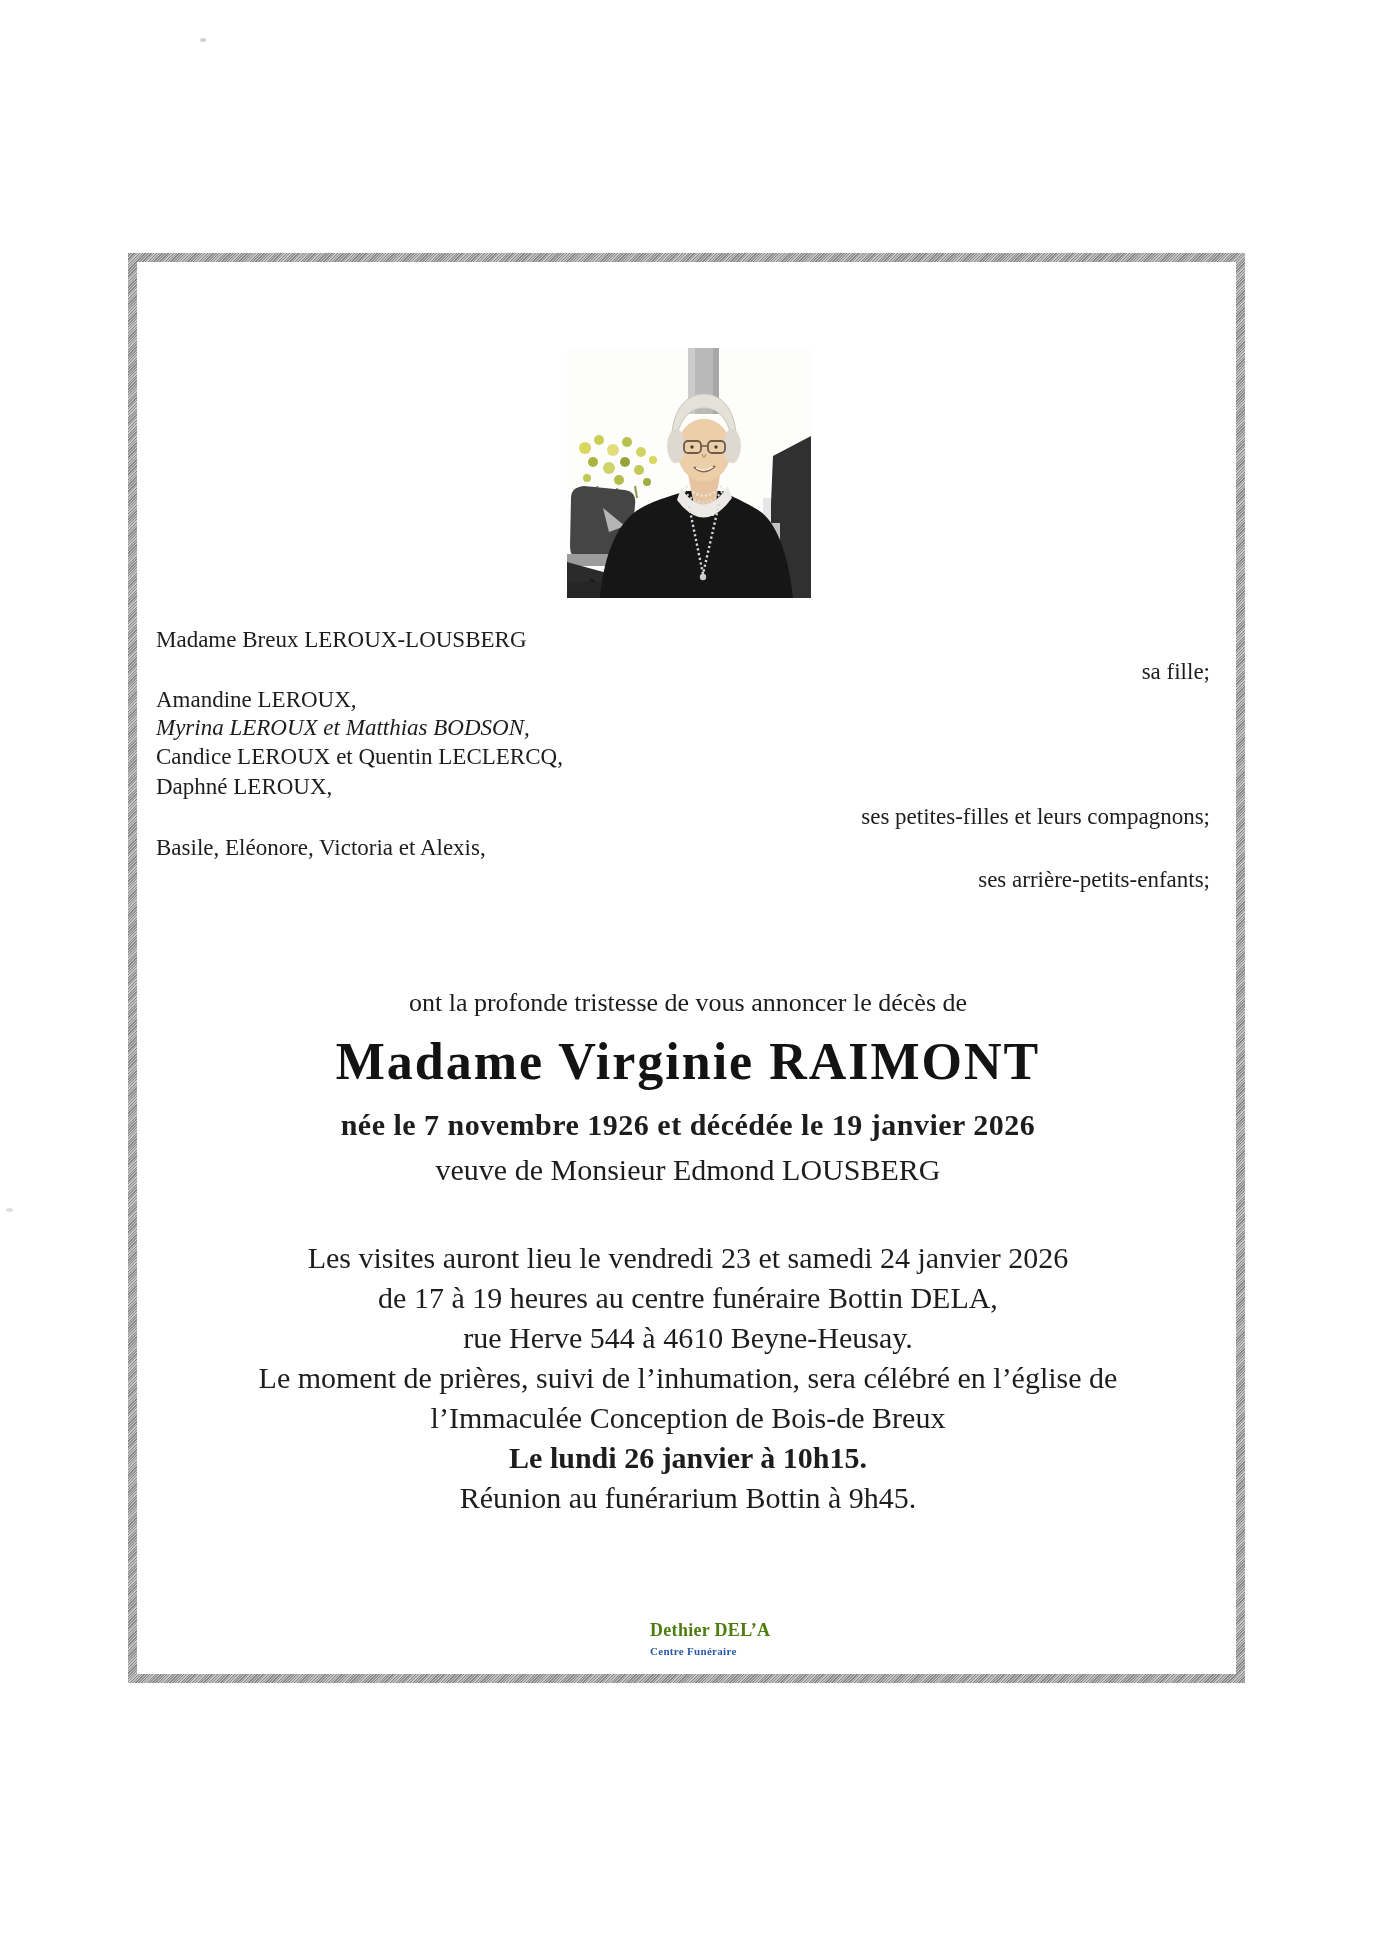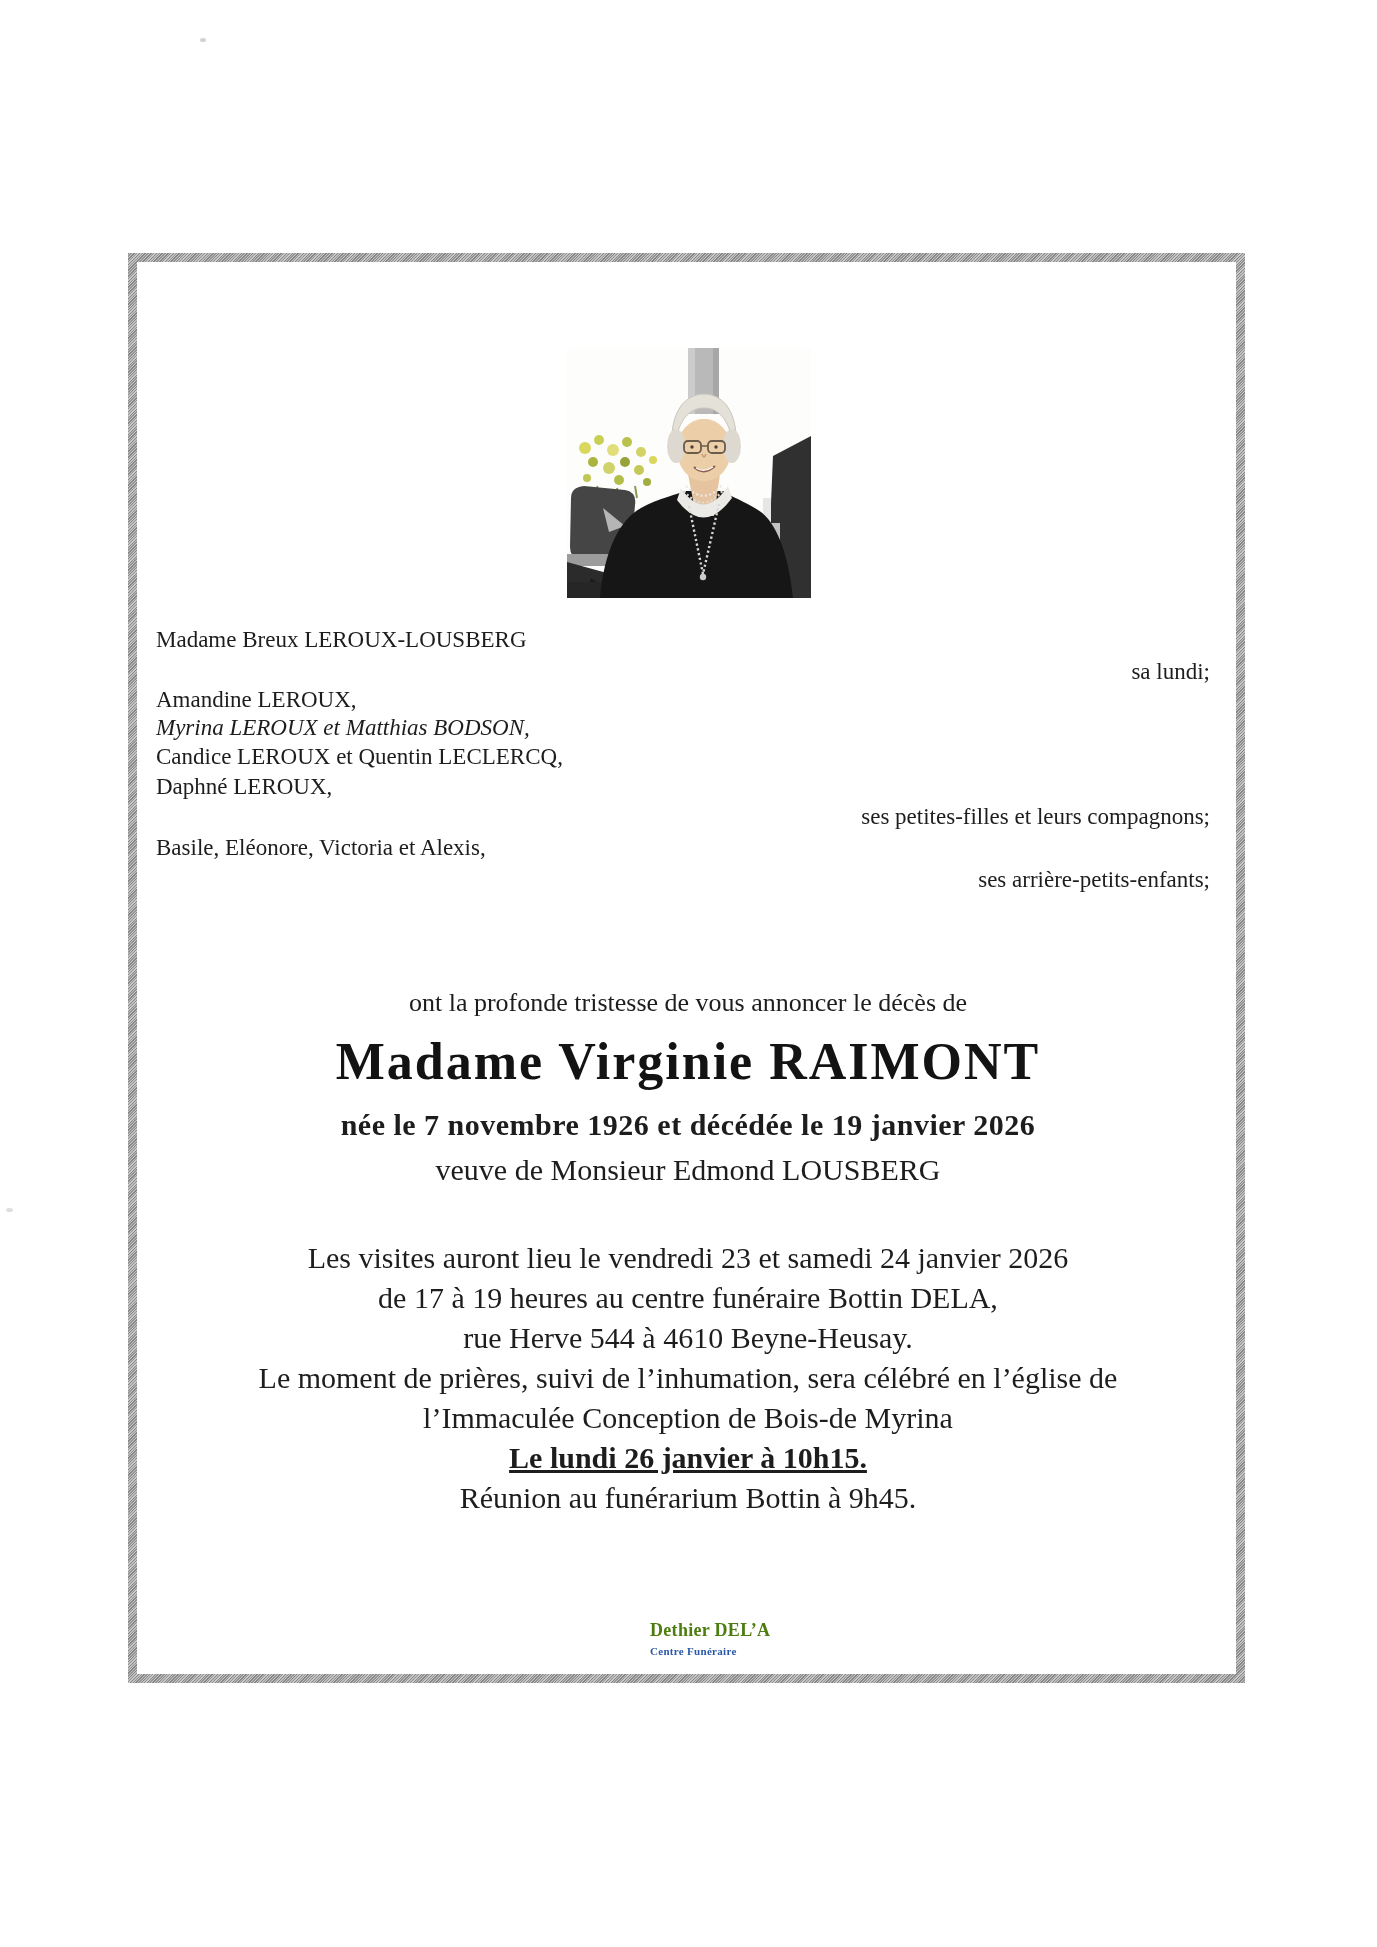--- a/index.html
+++ b/index.html
@@ -29,21 +29,21 @@
   .t{position:absolute;white-space:nowrap;}
   .fam{font-size:23px;line-height:28px;left:156px;width:1054px;}
   .fam.right{text-align:right;}
   .center{left:139px;width:1098px;text-align:center;}
   .intro{font-size:26px;}
   .title{font-size:52px;font-weight:bold;letter-spacing:2px;color:#131313;}
   .dates{font-size:30px;font-weight:bold;letter-spacing:0.5px;}
   .widow{font-size:30px;}
   .ceremony{position:absolute;left:139px;top:1238px;width:1098px;text-align:center;font-size:30px;}
   .ceremony .line{height:40px;line-height:40px;white-space:nowrap;}
-  .ceremony .line.bold{font-weight:bold;text-decoration:underline;}
+  .ceremony .line.bold{font-weight:bold;}
   
   .logo{position:absolute;left:650px;top:1620px;}
   .logo-name{font-size:18px;font-weight:bold;color:#4d7c0f;letter-spacing:0.3px;}
   .logo-sub{font-size:11px;font-weight:bold;color:#2a58a9;margin-top:4px;letter-spacing:0.3px;}
   
   .artifact{position:absolute;background:#d2d2d2;border-radius:50%;}
   .a1{left:200px;top:38px;width:6px;height:4px;}
   .a2{left:6px;top:1208px;width:7px;height:4px;background:#dedede;}
 </style>
 </head>
@@ -118,42 +118,42 @@
 
       <path d="M119,138 Q137,158 155,137" stroke="#e8e8e8" stroke-width="2.2" stroke-dasharray="2,2.4" fill="none"></path>
       <path d="M117,143 Q137,167 157,141" stroke="#dcdcdc" stroke-width="2.2" stroke-dasharray="2,2.4" fill="none"></path>
 
       <path d="M122,158 L136,226 L152,156" stroke="#d8d8d8" stroke-width="2.4" stroke-dasharray="2.2,2.6" fill="none"></path>
       <circle cx="136" cy="229" r="3.2" fill="#cccccc"></circle>
     </svg>
   </div>
 
   <div class="t fam" style="top:626px;">Madame Breux LEROUX-LOUSBERG</div>
-  <div class="t fam right" style="top:658px;">sa lundi;</div>
+  <div class="t fam right" style="top:658px;">sa fille;</div>
 
   <div class="t fam" style="top:686px;">Amandine LEROUX,</div>
   <div class="t fam" style="top:714px;font-style:italic;">Myrina LEROUX et Matthias BODSON,</div>
   <div class="t fam" style="top:743px;">Candice LEROUX et Quentin LECLERCQ,</div>
   <div class="t fam" style="top:773px;">Daphné LEROUX,</div>
   <div class="t fam right" style="top:803px;">ses petites-filles et leurs compagnons;</div>
 
   <div class="t fam" style="top:834px;">Basile, Eléonore, Victoria et Alexis,</div>
   <div class="t fam right" style="top:866px;">ses arrière-petits-enfants;</div>
 
   <div class="t center intro" style="top:988px;">ont la profonde tristesse de vous annoncer le décès de</div>
   <div class="t center title" style="top:1032px;">Madame Virginie RAIMONT</div>
   <div class="t center dates" style="top:1108px;">née le 7 novembre 1926 et décédée le 19 janvier 2026</div>
   <div class="t center widow" style="top:1153px;">veuve de Monsieur Edmond LOUSBERG</div>
 
   <div class="ceremony">
     <div class="line">Les visites auront lieu le vendredi 23 et samedi 24 janvier 2026</div>
     <div class="line">de 17 à 19 heures au centre funéraire Bottin DELA,</div>
     <div class="line">rue Herve 544 à 4610 Beyne-Heusay.</div>
     <div class="line">Le moment de prières, suivi de l’inhumation, sera célébré en l’église de</div>
-    <div class="line">l’Immaculée Conception de Bois-de Myrina</div>
+    <div class="line">l’Immaculée Conception de Bois-de Breux</div>
     <div class="line bold">Le lundi 26 janvier à 10h15.</div>
     <div class="line">Réunion au funérarium Bottin à 9h45.</div>
   </div>
 
   <div class="logo">
     <div class="logo-name">Dethier DEL’A</div>
     <div class="logo-sub">Centre Funéraire</div>
   </div>
 
 </div>

